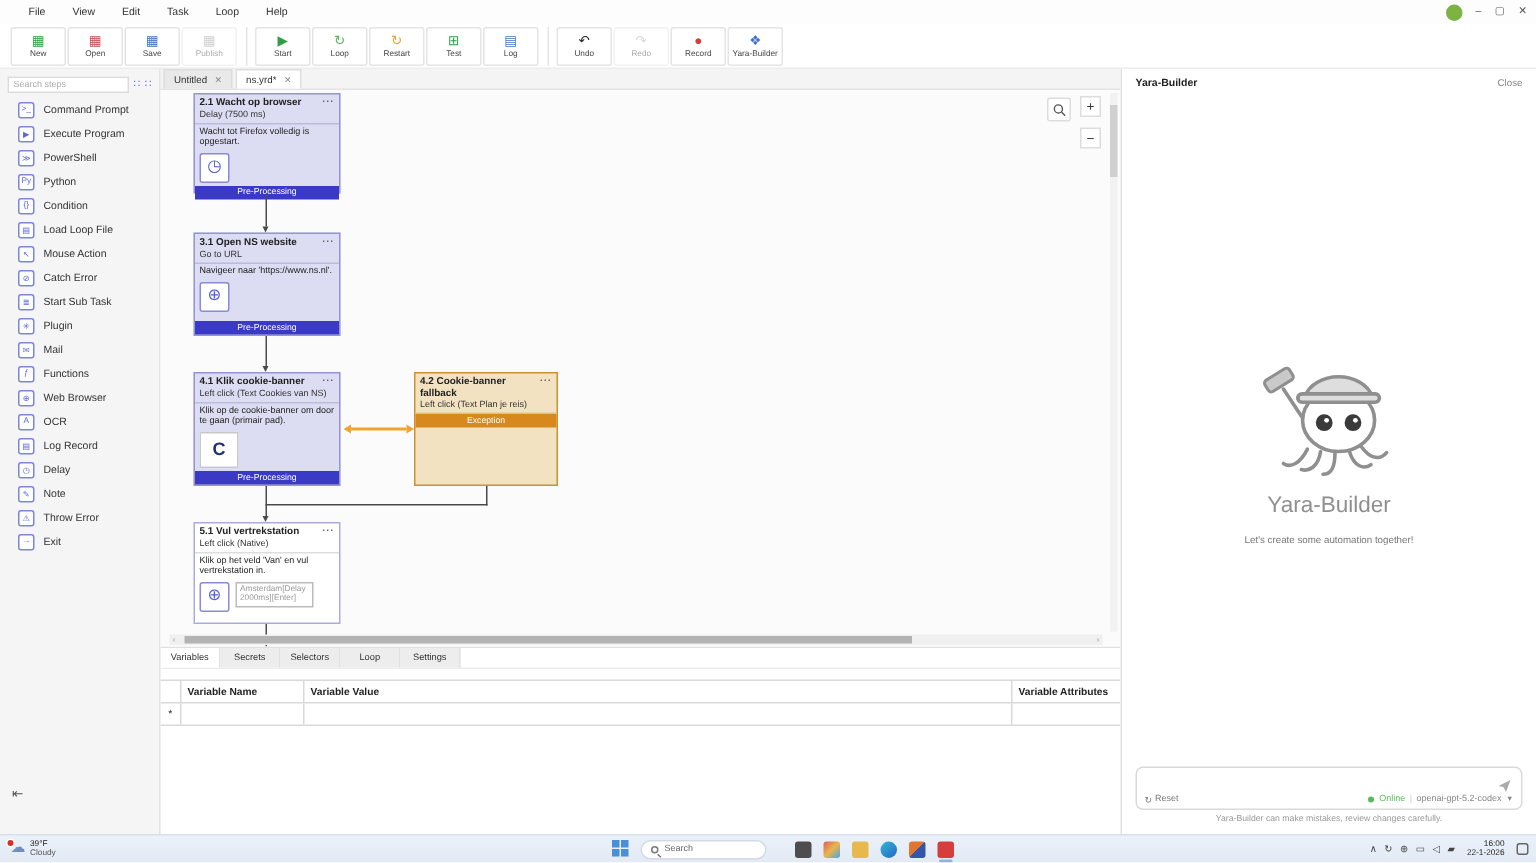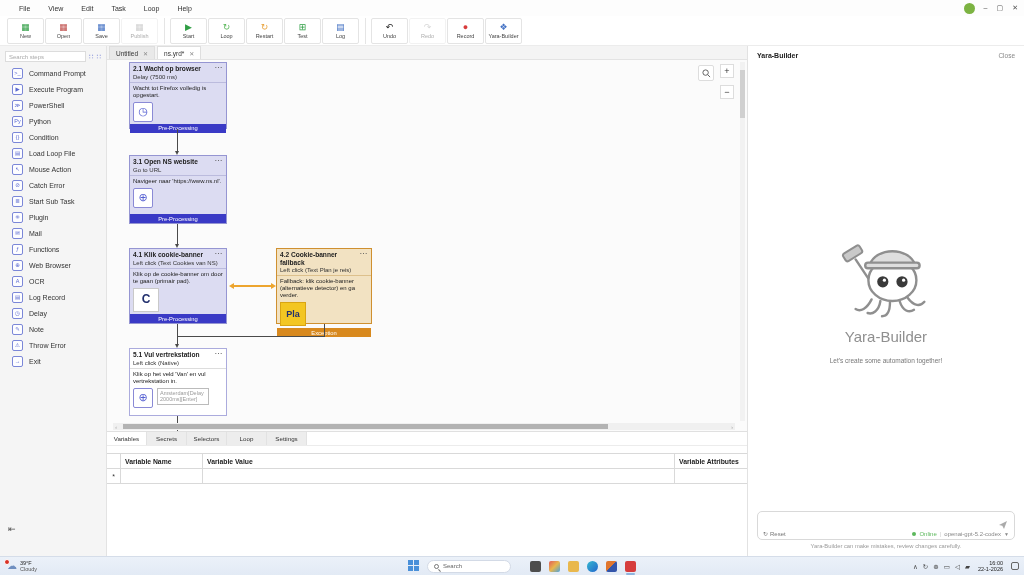--- a/index.html
+++ b/index.html
@@ -358,23 +358,20 @@
           </div>
           <div class="nd-foot">Pre-Processing</div>
         </div>
 
         <div class="node node-orange" style="left:169px;top:188px;width:96px;height:76px;">
           <div class="nd-hd">
               <span class="nd-title">4.2 Cookie-banner fallback</span>
               <span class="nd-menu">⋯</span>
             </div>
           <div class="nd-sub">Left click (Text Plan je reis)</div>
-          <div class="nd-body"><span>Fallback: klik cookie-banner (alternatieve detector) en ga verder.</span>
-            <div class="nd-thumb yellow">Pla</div>
-          </div>
           <div class="nd-foot">Exception</div>
         </div>
 
         <div class="node node-white" style="left:22px;top:288px;width:98px;height:68px;">
           <div class="nd-hd">
               <span class="nd-title">5.1 Vul vertrekstation</span>
               <span class="nd-menu">⋯</span>
             </div>
           <div class="nd-sub" style="border-bottom-color:#ddd;">Left click (Native)</div>
           <div class="nd-body"><span>Klik op het veld 'Van' en vul vertrekstation in.</span>

